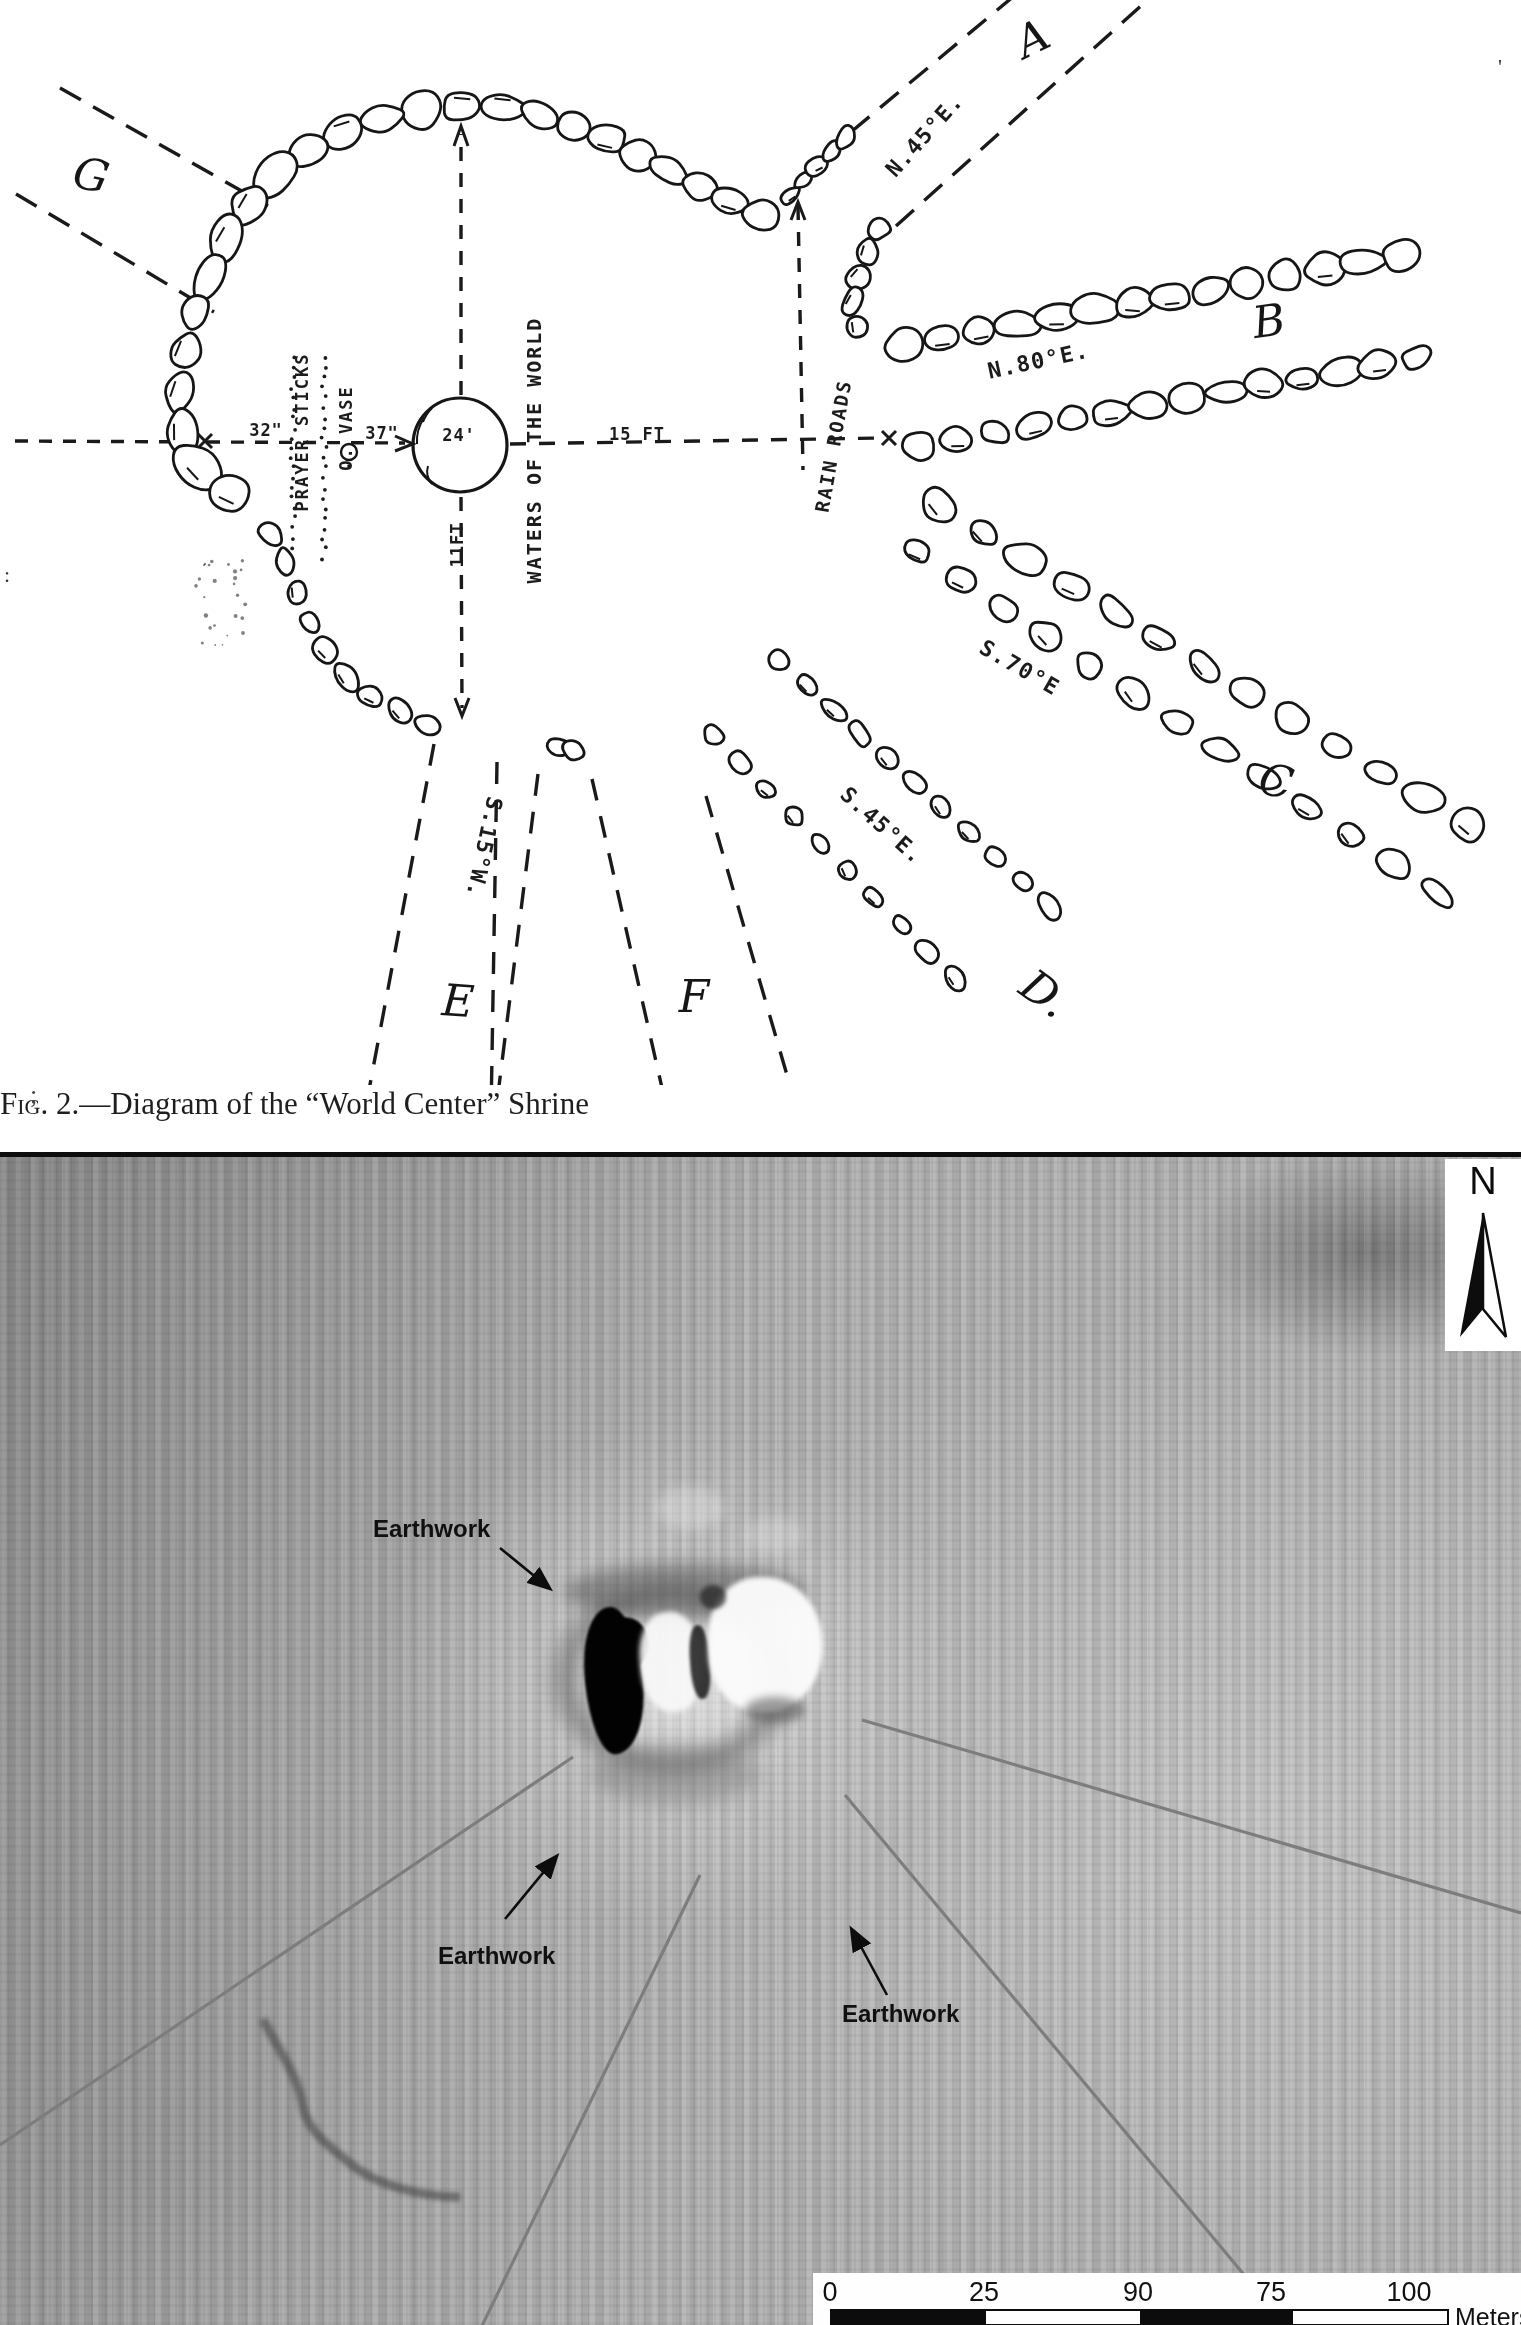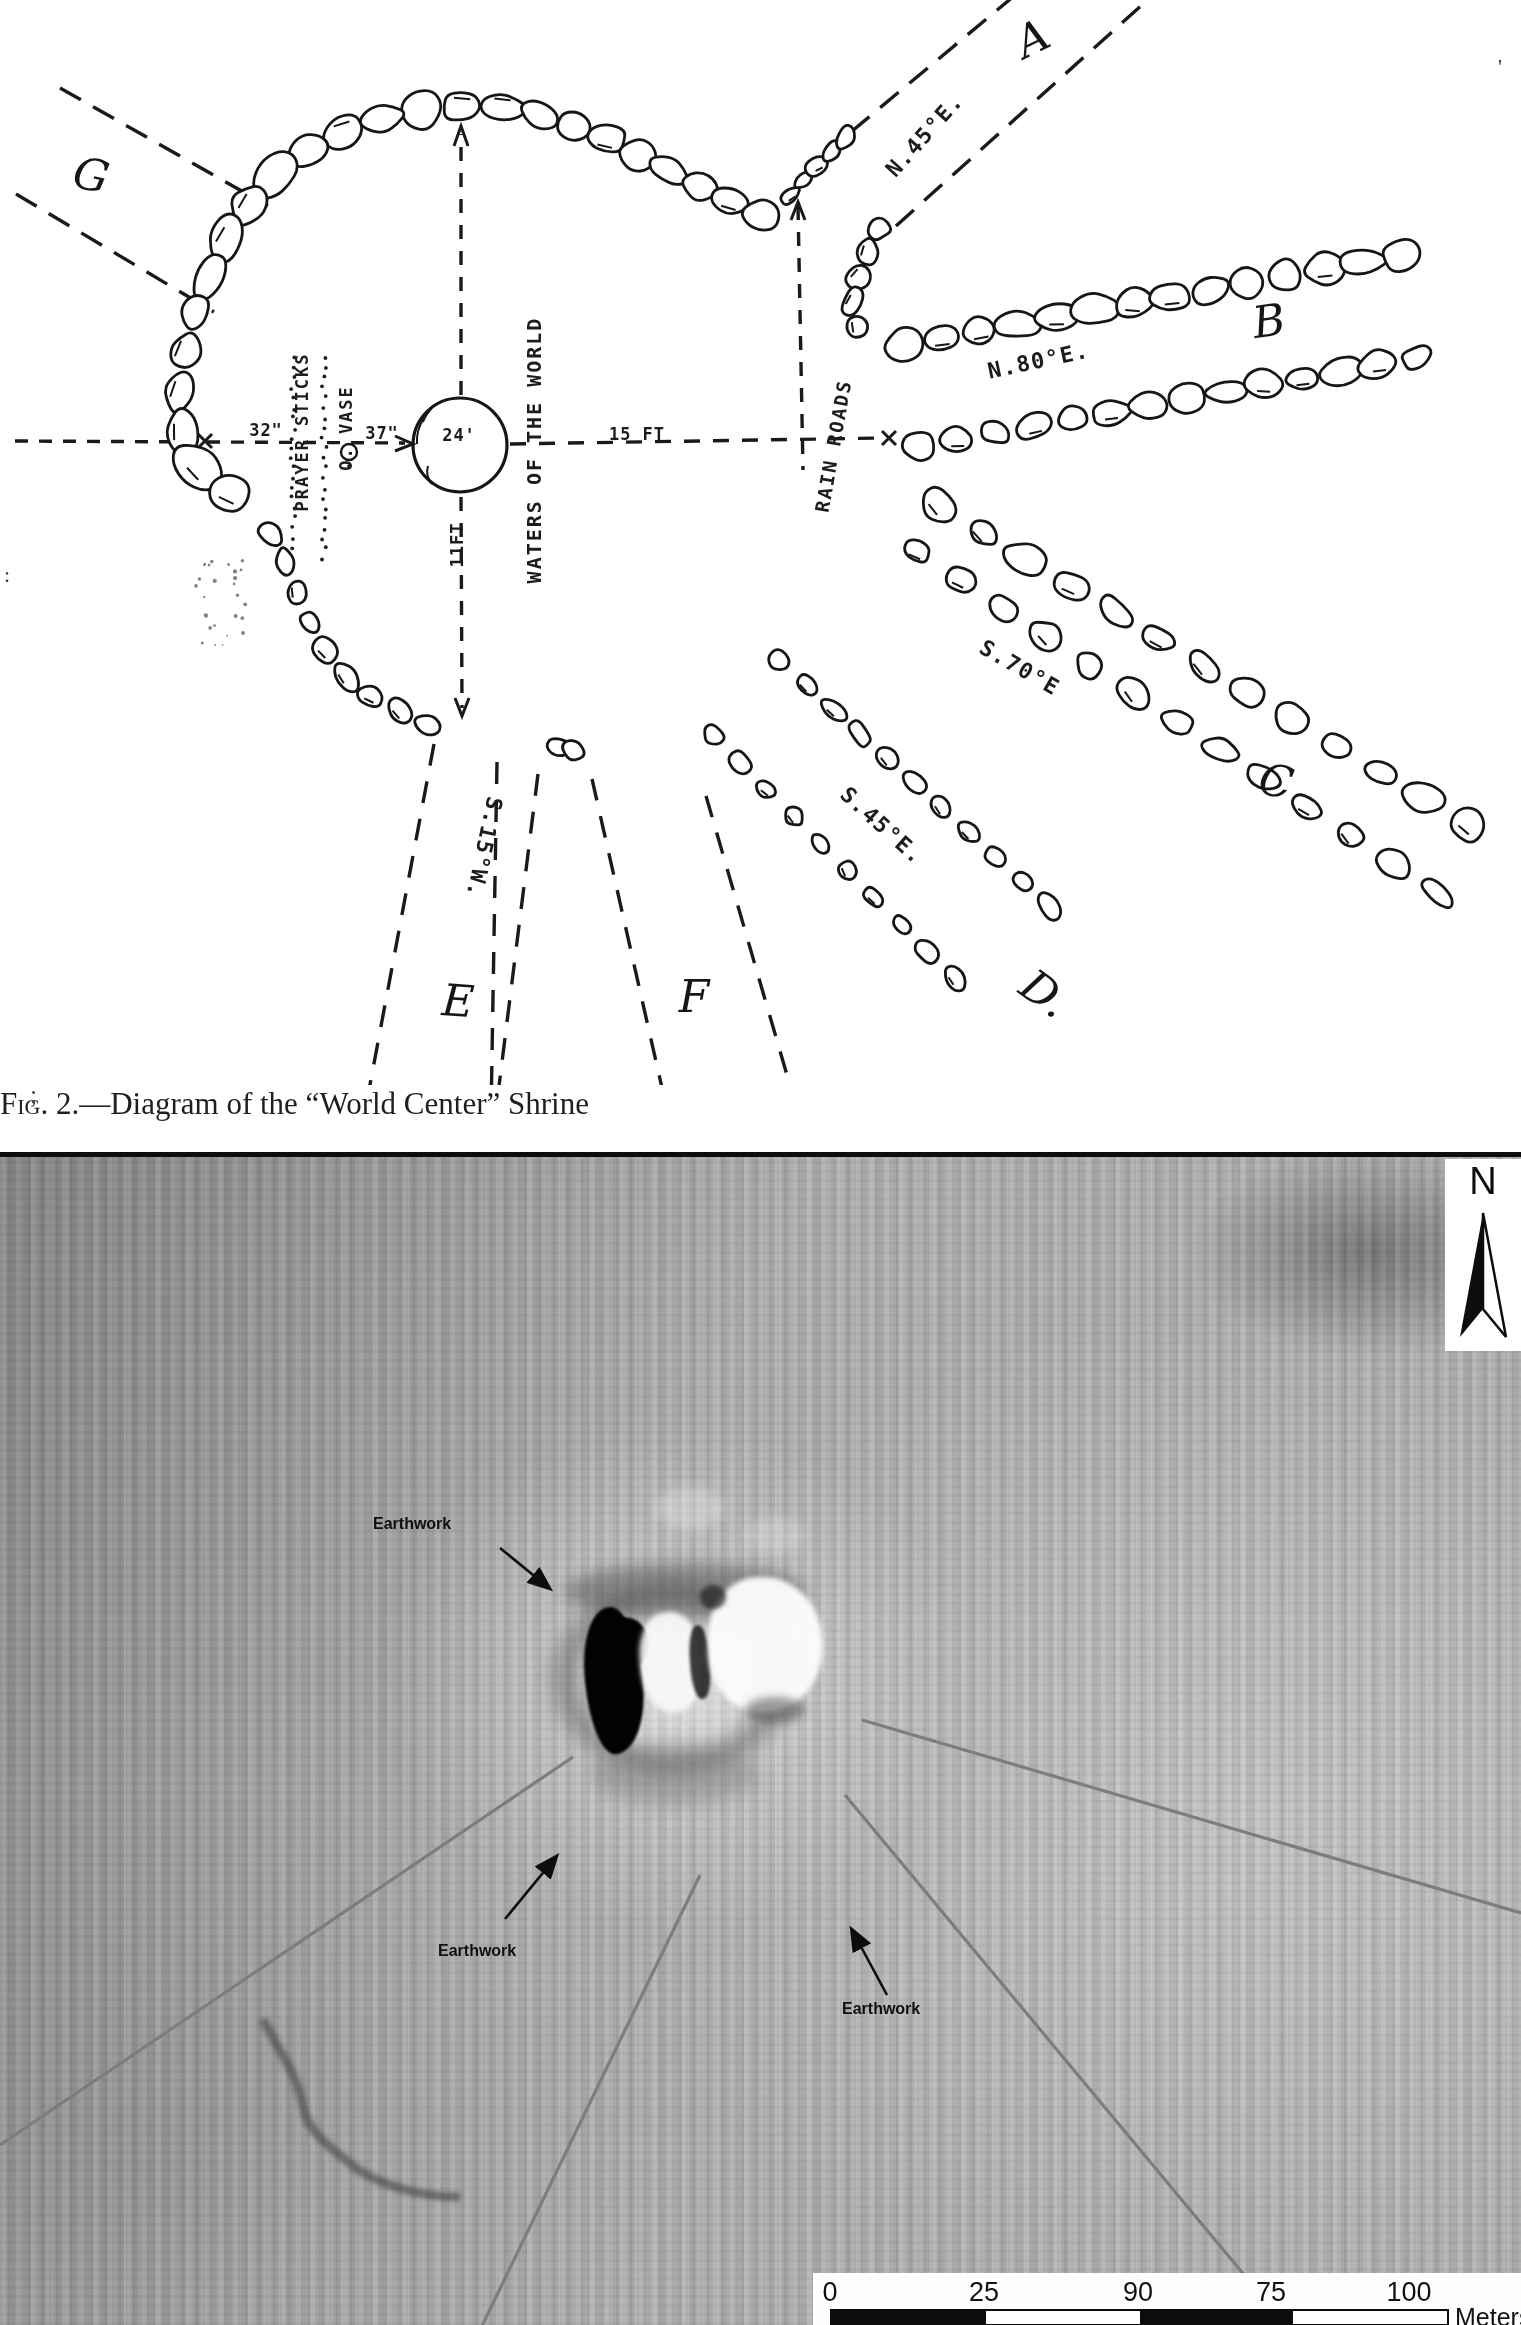--- a/index.html
+++ b/index.html
@@ -54,21 +54,21 @@
   #ew-notch{left:745px;top:540px;width:60px;height:26px;background:rgba(90,90,90,0.6);
             border-radius:50%;filter:blur(4px);}
   #ew-shadow{left:590px;top:588px;width:170px;height:58px;background:rgba(118,118,118,0.45);
              border-radius:50%;filter:blur(9px);}
   #ew-bump1{left:655px;top:330px;width:70px;height:42px;background:rgba(238,238,238,0.35);
             border-radius:50%;filter:blur(6px);}
   #ew-bump2{left:745px;top:360px;width:60px;height:36px;background:rgba(238,238,238,0.28);
             border-radius:50%;filter:blur(6px);}
   #aerial-svg{position:absolute;left:0;top:0;}
   .ew-label{position:absolute;font-family:"Liberation Sans",sans-serif;font-weight:bold;
-            font-size:16px;color:#101010;}
+            font-size:24px;color:#101010;}
   
   #north-box{position:absolute;left:1445px;top:2px;width:76px;height:192px;background:#fff;}
   #north-n{width:100%;text-align:center;font-size:38px;color:#0c0c0c;line-height:44px;}
   
   #scalebar{position:absolute;left:813px;top:1116px;width:708px;height:57px;background:#fefefe;}
   .tick{position:absolute;top:4px;transform:translateX(-50%);font-size:27px;color:#111;}
   #bar{position:absolute;left:17px;top:36px;width:615px;height:13px;border:2px solid #0c0c0c;
        display:flex;background:#fff;}
   #bar div{height:100%;}
   .seg-b{background:#0c0c0c;width:25%;} .seg-w{background:#fff;width:25%;}

